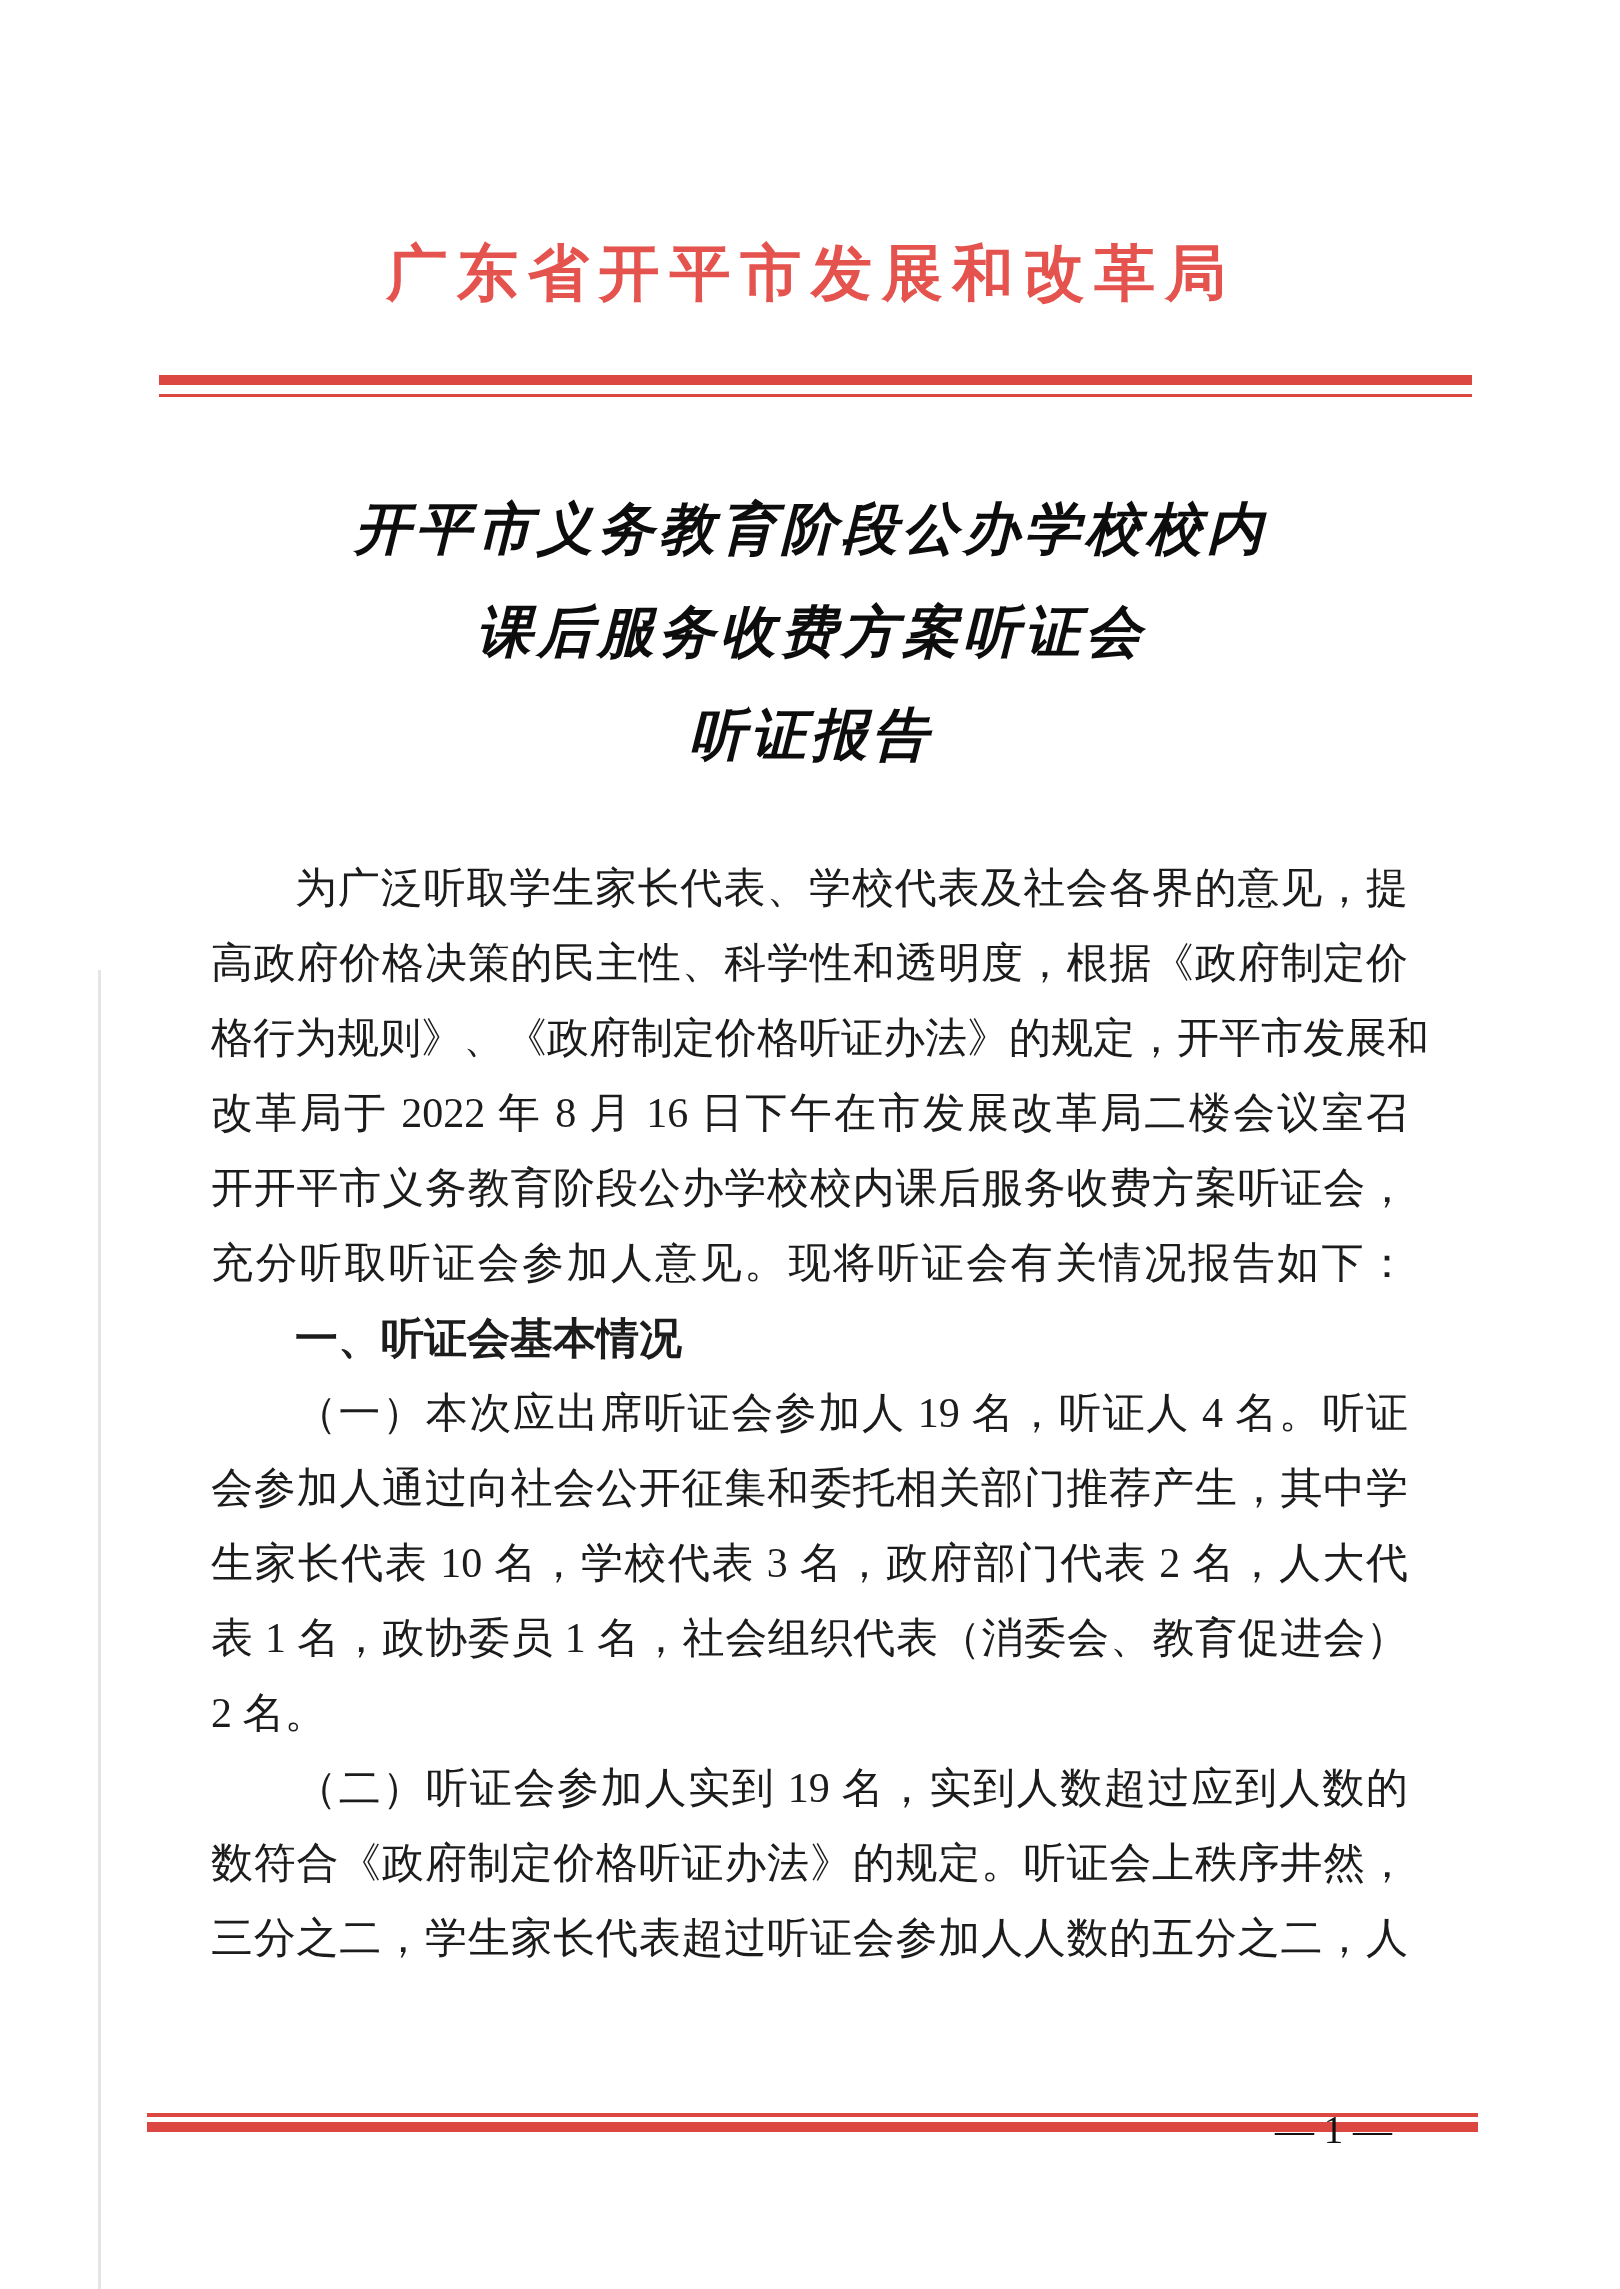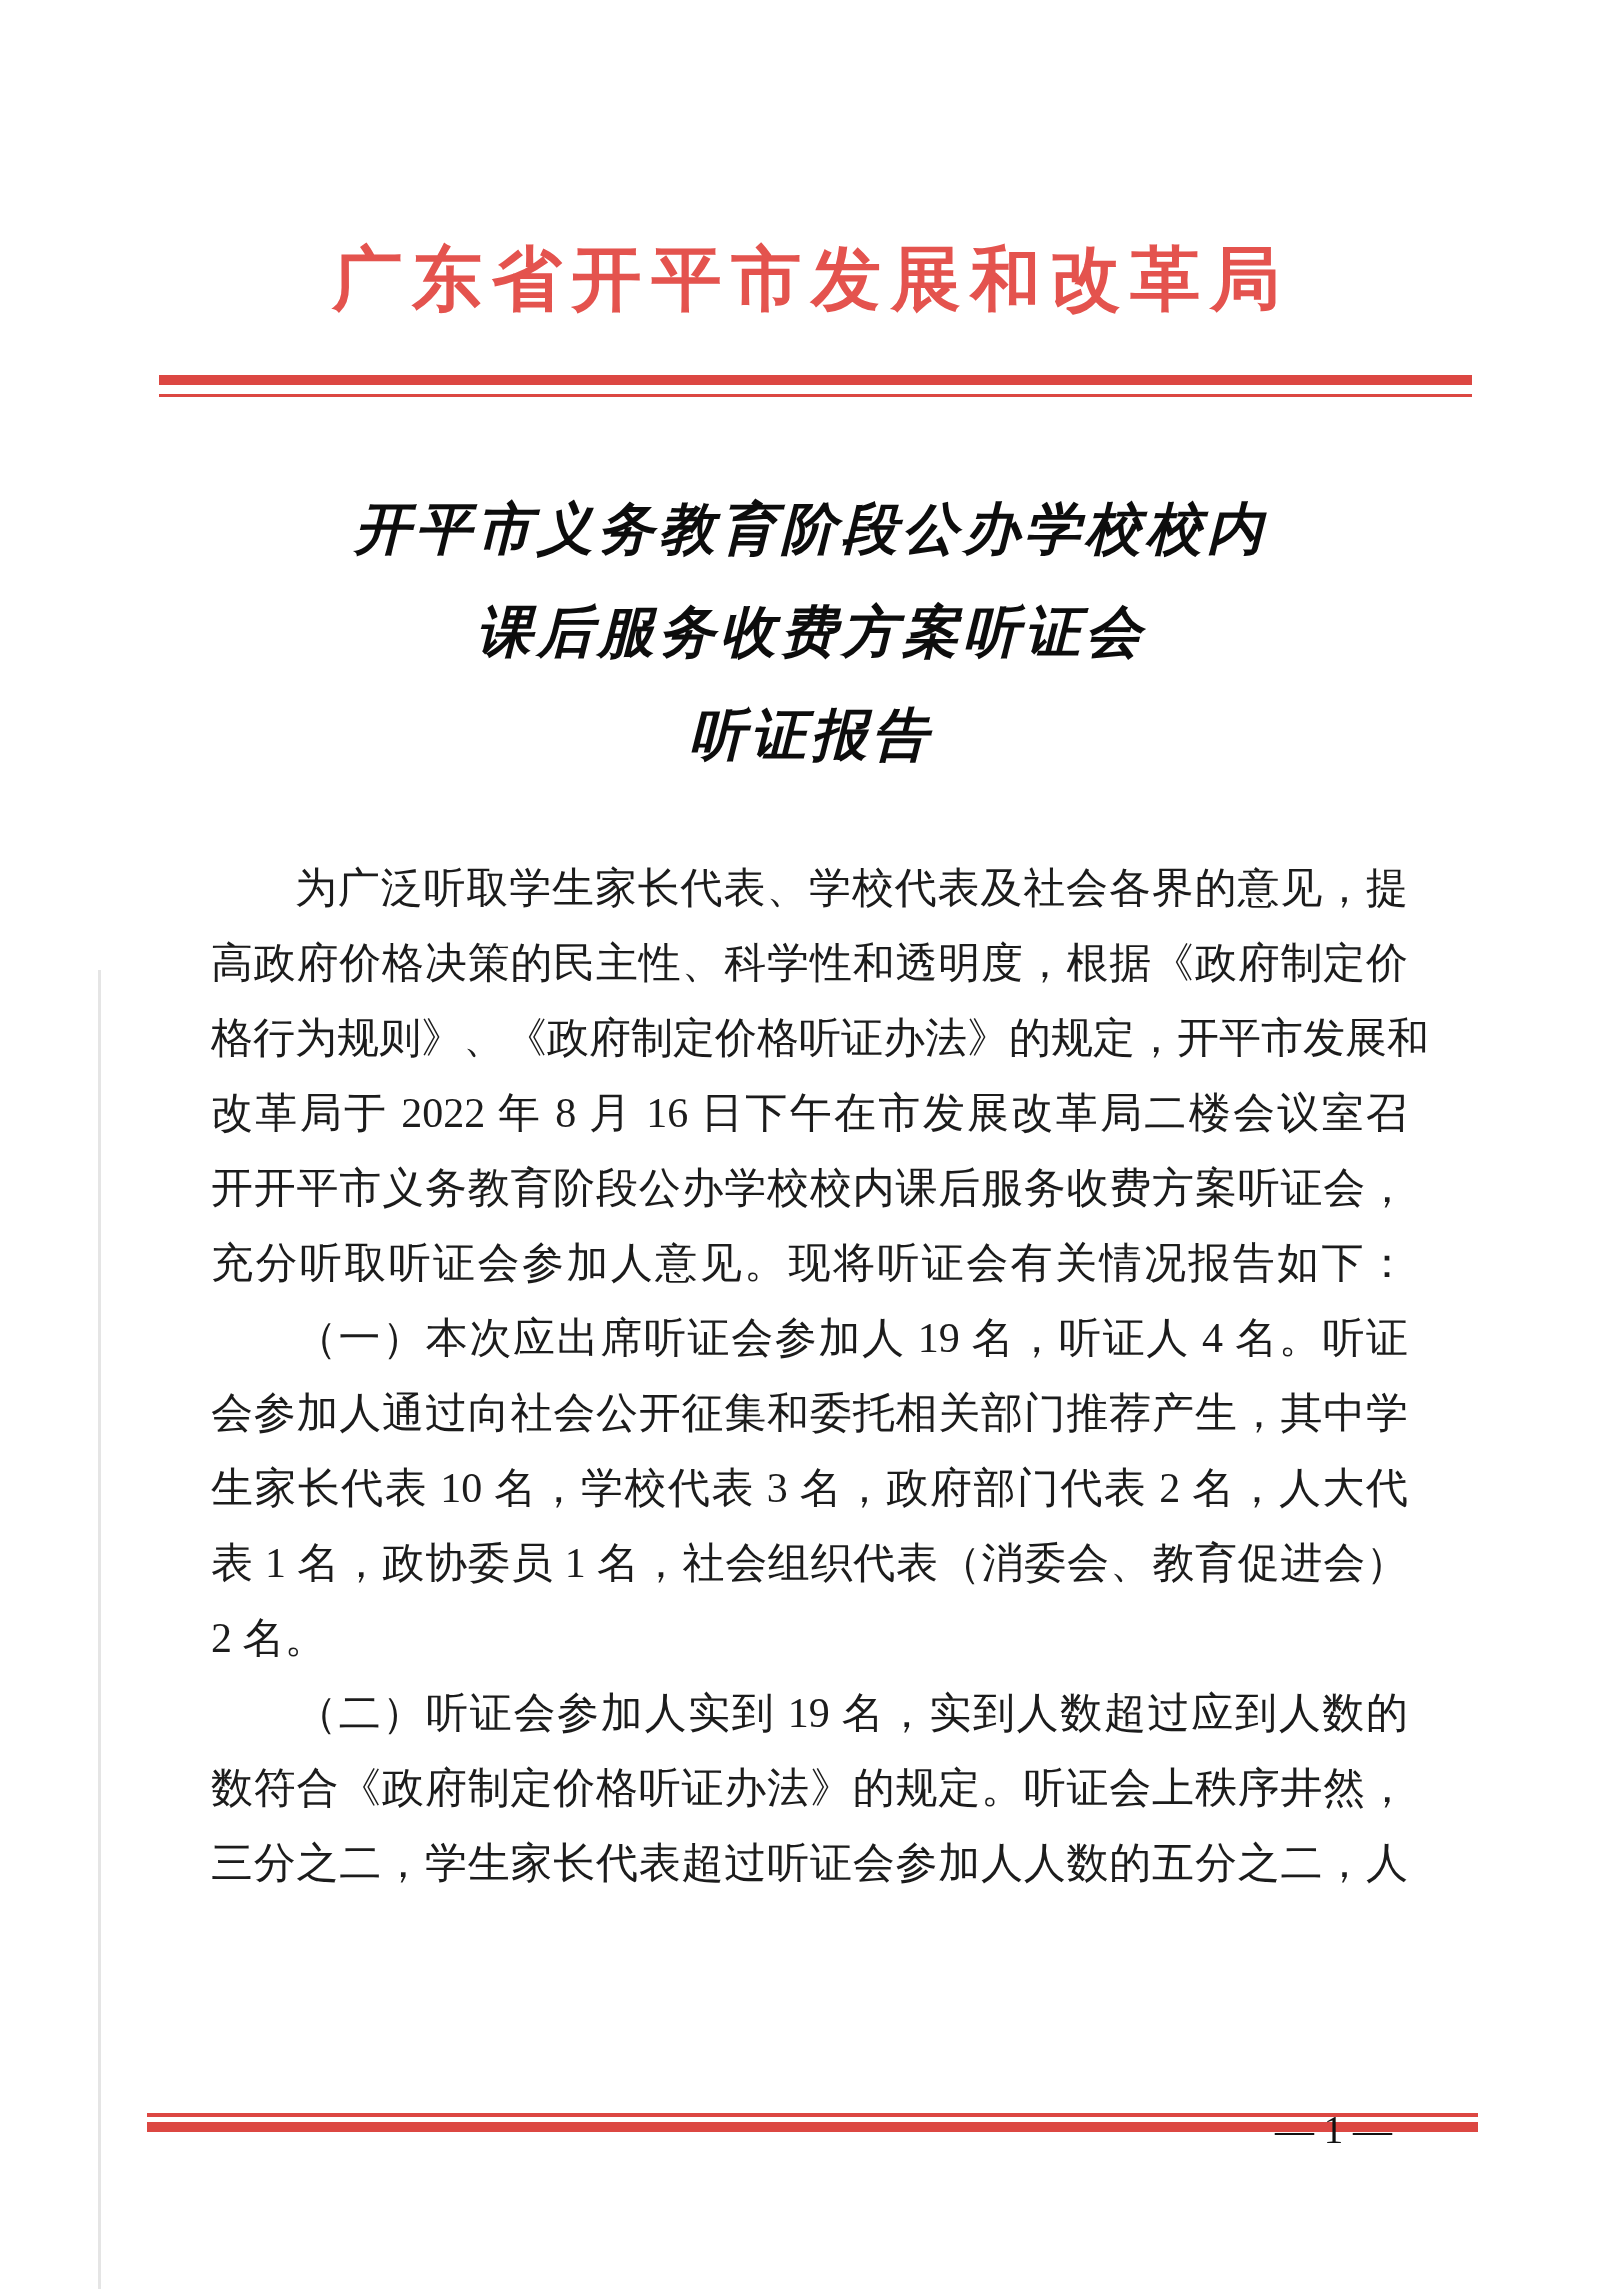--- a/index.html
+++ b/index.html
@@ -14,21 +14,21 @@
   :root{
     --red:#e4534e;
     --rule-red:#dc4742;
     --body-text:#1c1c1c;
     --title-text:#0d0d0d;
   }
   
   .agency{
     position:absolute;left:147px;top:233px;width:1328px;
     text-align:center;
-    font-size:70px;font-weight:700;
+    font-size:61px;font-weight:700;
     letter-spacing:9.8px;
     color:var(--red);
     white-space:nowrap;
   }
   
   .rule-top{position:absolute;left:159px;top:375px;width:1313px;}
   .rule-top .bar-thick{height:9.8px;background:var(--rule-red);margin-bottom:8.8px;}
   .rule-top .bar-thin{height:3.9px;background:var(--rule-red);}
   
   .doc-title{
@@ -99,20 +99,21 @@
   </div>
 
   <div class="body-text">
     <div class="line indent">为广泛听取学生家长代表、学校代表及社会各界的意见，提</div>
     <div class="line">高政府价格决策的民主性、科学性和透明度，根据《政府制定价</div>
     <div class="line">格行为规则》、《政府制定价格听证办法》的规定，开平市发展和</div>
     <div class="line">改革局于 2022 年 8 月 16 日下午在市发展改革局二楼会议室召</div>
     <div class="line">开开平市义务教育阶段公办学校校内课后服务收费方案听证会，</div>
     <div class="line">充分听取听证会参加人意见。现将听证会有关情况报告如下：</div>
 
+    <div class="line heading">一、听证会基本情况</div>
 
     <div class="line indent">（一）本次应出席听证会参加人 19 名，听证人 4 名。听证</div>
     <div class="line">会参加人通过向社会公开征集和委托相关部门推荐产生，其中学</div>
     <div class="line">生家长代表 10 名，学校代表 3 名，政府部门代表 2 名，人大代</div>
     <div class="line">表 1 名，政协委员 1 名，社会组织代表（消委会、教育促进会）</div>
     <div class="line no-stretch">2 名。</div>
 
     <div class="line indent">（二）听证会参加人实到 19 名，实到人数超过应到人数的</div>
     <div class="line">数符合《政府制定价格听证办法》的规定。听证会上秩序井然，</div>
     <div class="line">三分之二，学生家长代表超过听证会参加人人数的五分之二，人</div>

